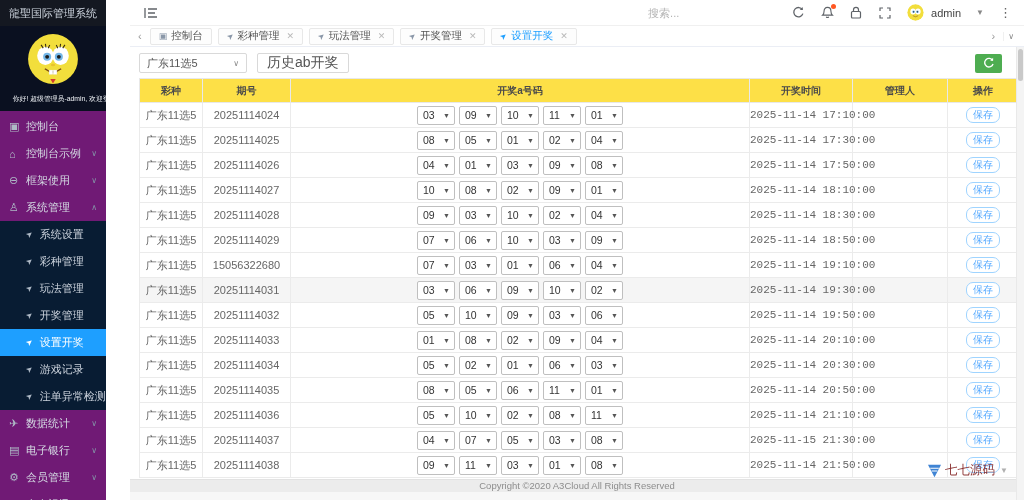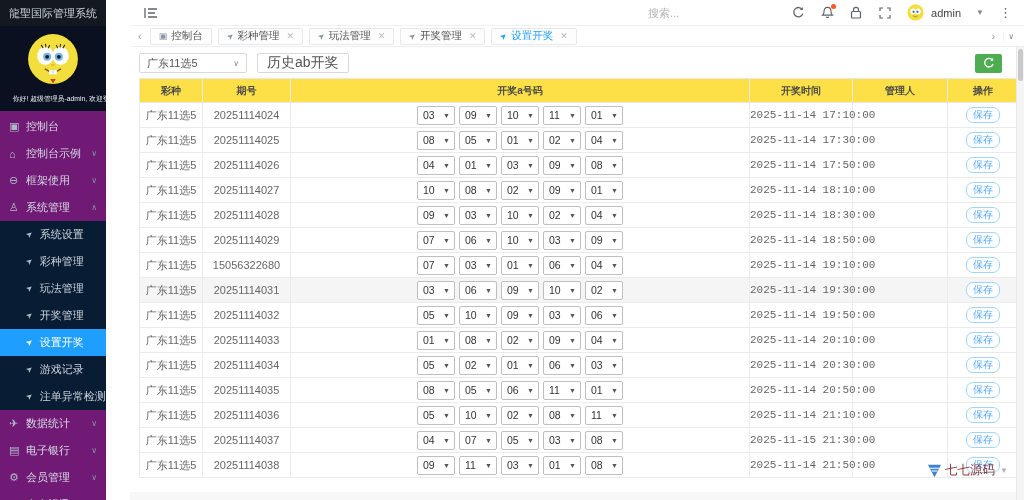--- a/index.html
+++ b/index.html
@@ -757,20 +757,21 @@
                 </td>
                 <td class="time-cell">2025-11-14 21:50:00</td>
                 <td></td>
                 <td><button class="btn-save">保存</button></td>
               </tr>
             </tbody>
         </table>
       </div>
     </div>
 
+    <footer class="footer">Copyright ©2020 A3Cloud All Rights Reserved</footer>
     <div class="bottom-strip"></div>
   </div>
 
   <div class="scrollbar">
     <div class="scroll-thumb"></div>
   </div>
 
   <div class="watermark">
     <svg width="15" height="14" viewBox="0 0 16 15">
       <path d="M1 .8 h14 l-7 13.4 z" fill="#2f7ad1"></path>

